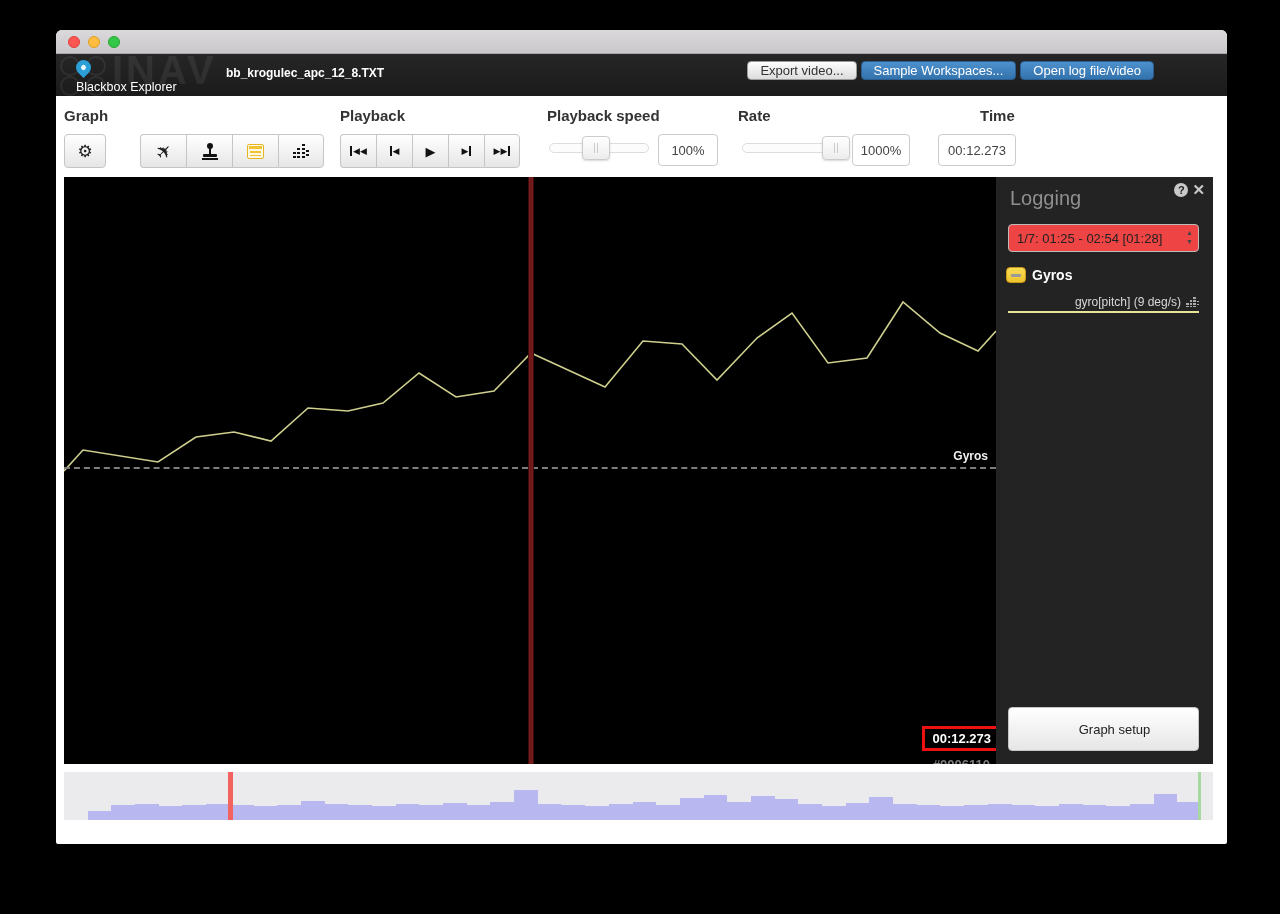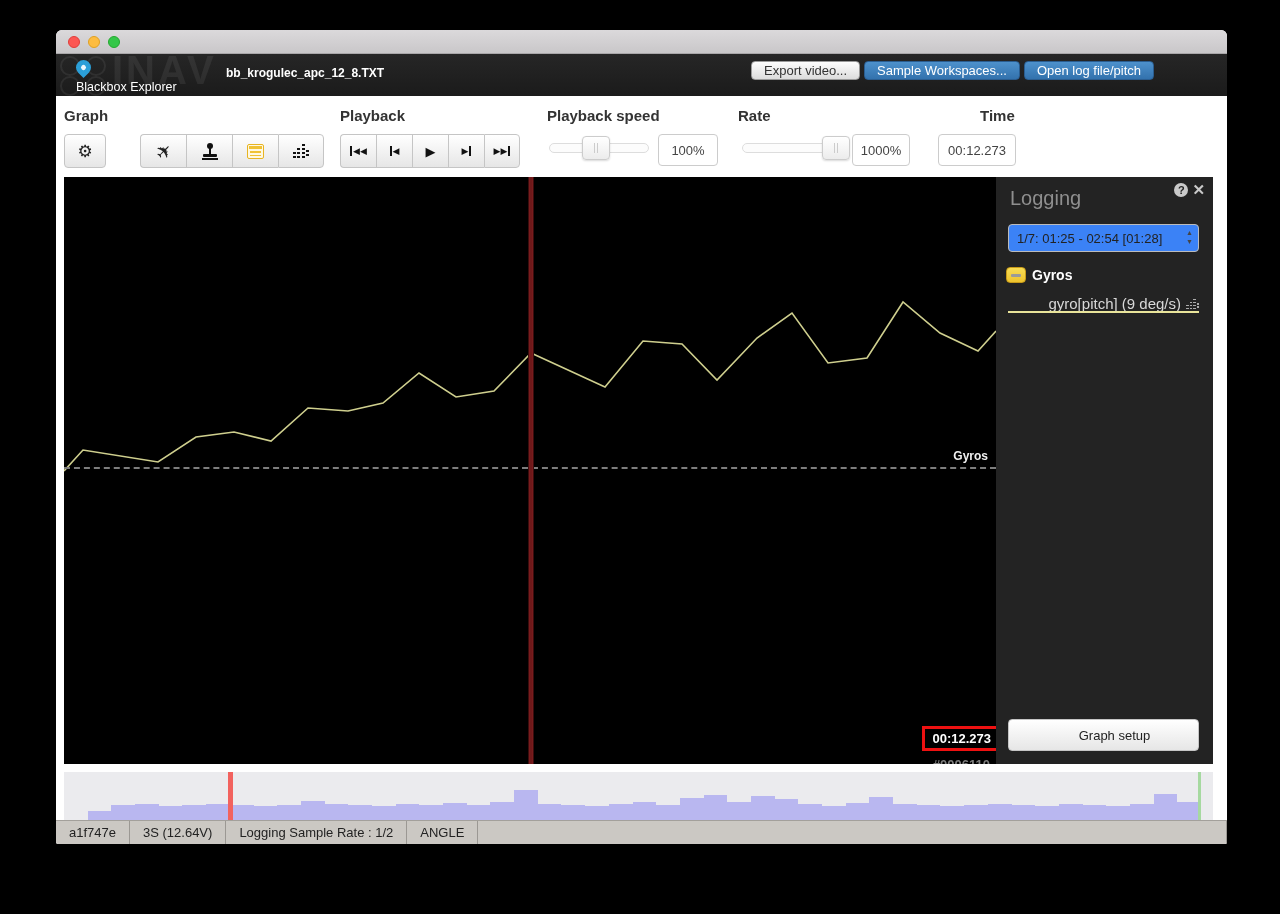--- a/index.html
+++ b/index.html
@@ -85,35 +85,35 @@
                color:#fff; font-size:13px; font-weight:bold; background:#000; }
   .frame-mark { position:absolute; right:6px; bottom:-8px; color:#7c7c7c; font-size:13px; font-weight:bold; }
 
   .legend-panel { position:relative; width:217px; background:#232323; color:#ddd; }
   .lg-help { position:absolute; top:6px; right:8px; display:flex; gap:4px; align-items:center; }
   .lg-q { width:14px; height:14px; border-radius:50%; background:#c9c9c9; color:#232323; font-size:11px;
           font-weight:bold; display:flex; align-items:center; justify-content:center; cursor:pointer; }
   .lg-x { color:#c9c9c9; font-size:15px; font-weight:bold; cursor:pointer; line-height:14px; }
   .lg-title { position:absolute; left:14px; top:10px; font-size:20px; color:#8f8f8f; }
   .lg-select-wrap { position:absolute; left:12px; top:47px; width:191px; height:28px; }
-  .lg-select { width:100%; height:100%; border-radius:4px; border:1px solid #bbb; background:#3b82f6; color:#222;
+  .lg-select { width:100%; height:100%; border-radius:4px; border:1px solid #bbb; background:#ef4444; color:#222;
                font-size:13px; padding:0 18px 0 8px; appearance:none; -webkit-appearance:none; font-family:"Liberation Sans",sans-serif; }
   .lg-arrows { position:absolute; right:6px; top:4px; font-size:7px; line-height:9px; color:#444; text-align:center; pointer-events:none; }
   .grp-row { position:absolute; left:10px; top:90px; display:flex; align-items:center; gap:6px; cursor:pointer; }
   .grp-ico { width:20px; height:16px; border-radius:4px; background:linear-gradient(#f7dc55,#eec32d);
              border:1px solid #c79a18; display:flex; align-items:center; justify-content:center; }
   .grp-ico i { width:10px; height:3px; background:#9a9a9a; border-radius:1px; display:block; }
   .grp-label { font-size:14px; font-weight:bold; color:#fff; }
   .field-row { position:absolute; left:12px; top:118px; width:191px; display:flex; justify-content:flex-end;
                align-items:center; gap:5px; cursor:pointer; }
-  .field-label { font-size:15px; color:#d8d8d8; }
+  .field-label { font-size:12px; color:#d8d8d8; }
   .mini-ana { display:flex; align-items:flex-end; gap:1px; height:10px; }
   .mini-ana i { width:2.5px; background:repeating-linear-gradient(#aaa 0 1.5px, transparent 1.5px 3px); display:block; }
   .field-underline { position:absolute; left:12px; top:134px; width:191px; height:2px; background:#e9e49a; }
-  .graph-setup { position:absolute; left:12px; right:14px; bottom:13px; height:32px; font-size:13px;padding-left:22px; }
+  .graph-setup { position:absolute; left:12px; right:14px; bottom:13px; height:44px; font-size:13px;padding-left:22px; }
 
   
   .gap8 { height:8px; background:#fff; }
   .seekbar { position:relative; margin:0 14px 0 8px; height:48px; background:#ebebee; overflow:hidden; cursor:pointer; }
   .wave { position:absolute; left:0; right:12px; bottom:0; top:0; display:flex; align-items:flex-end; }
   .wave i { flex:1; background:#b9b7f0; display:block; }
   .seek-cursor { position:absolute; top:0; bottom:0; width:5px; background:#f2625e; }
   .seek-end { position:absolute; top:0; bottom:0; width:3px; background:#a6d9a0; }
 
   
@@ -141,21 +141,21 @@
           <div class="q4"></div>
       </div>
       <div class="inav-ghost">INAV</div>
       <div class="pin"></div>
       <div class="app-name">Blackbox Explorer</div>
     </div>
     <div class="file-name">bb_krogulec_apc_12_8.TXT</div>
     <div class="hdr-buttons">
       <div class="hbtn hbtn-light">Export video...</div>
       <div class="hbtn hbtn-blue">Sample Workspaces...</div>
-      <div class="hbtn hbtn-blue">Open log file/pitch</div>
+      <div class="hbtn hbtn-blue">Open log file/video</div>
     </div>
   </div>
 
   <div class="toolbar">
     <div class="tb-label" style="left:8px">Graph</div>
     <div class="tb-label" style="left:284px">Playback</div>
     <div class="tb-label" style="left:491px">Playback speed</div>
     <div class="tb-label" style="left:682px">Rate</div>
     <div class="tb-label" style="left:924px">Time</div>
 
@@ -319,21 +319,14 @@
         <i style="height: 15px;"></i>
         <i style="height: 14px;"></i>
         <i style="height: 16px;"></i>
         <i style="height: 26px;"></i>
         <i style="height: 18px;"></i>
       </div>
     <div class="seek-cursor" id="seek-cursor" style="left: 164px;"></div>
     <div class="seek-end" style="right:12px"></div>
   </div>
 
-  <div class="statusbar">
-    <div class="sb-cell">a1f747e</div>
-    <div class="sb-cell">3S (12.64V)</div>
-    <div class="sb-cell">Logging Sample Rate : 1/2</div>
-    <div class="sb-cell">ANGLE</div>
-    <div class="sb-cell sb-fill"></div>
-  </div>
 
 </div>
 
 </body></html>

